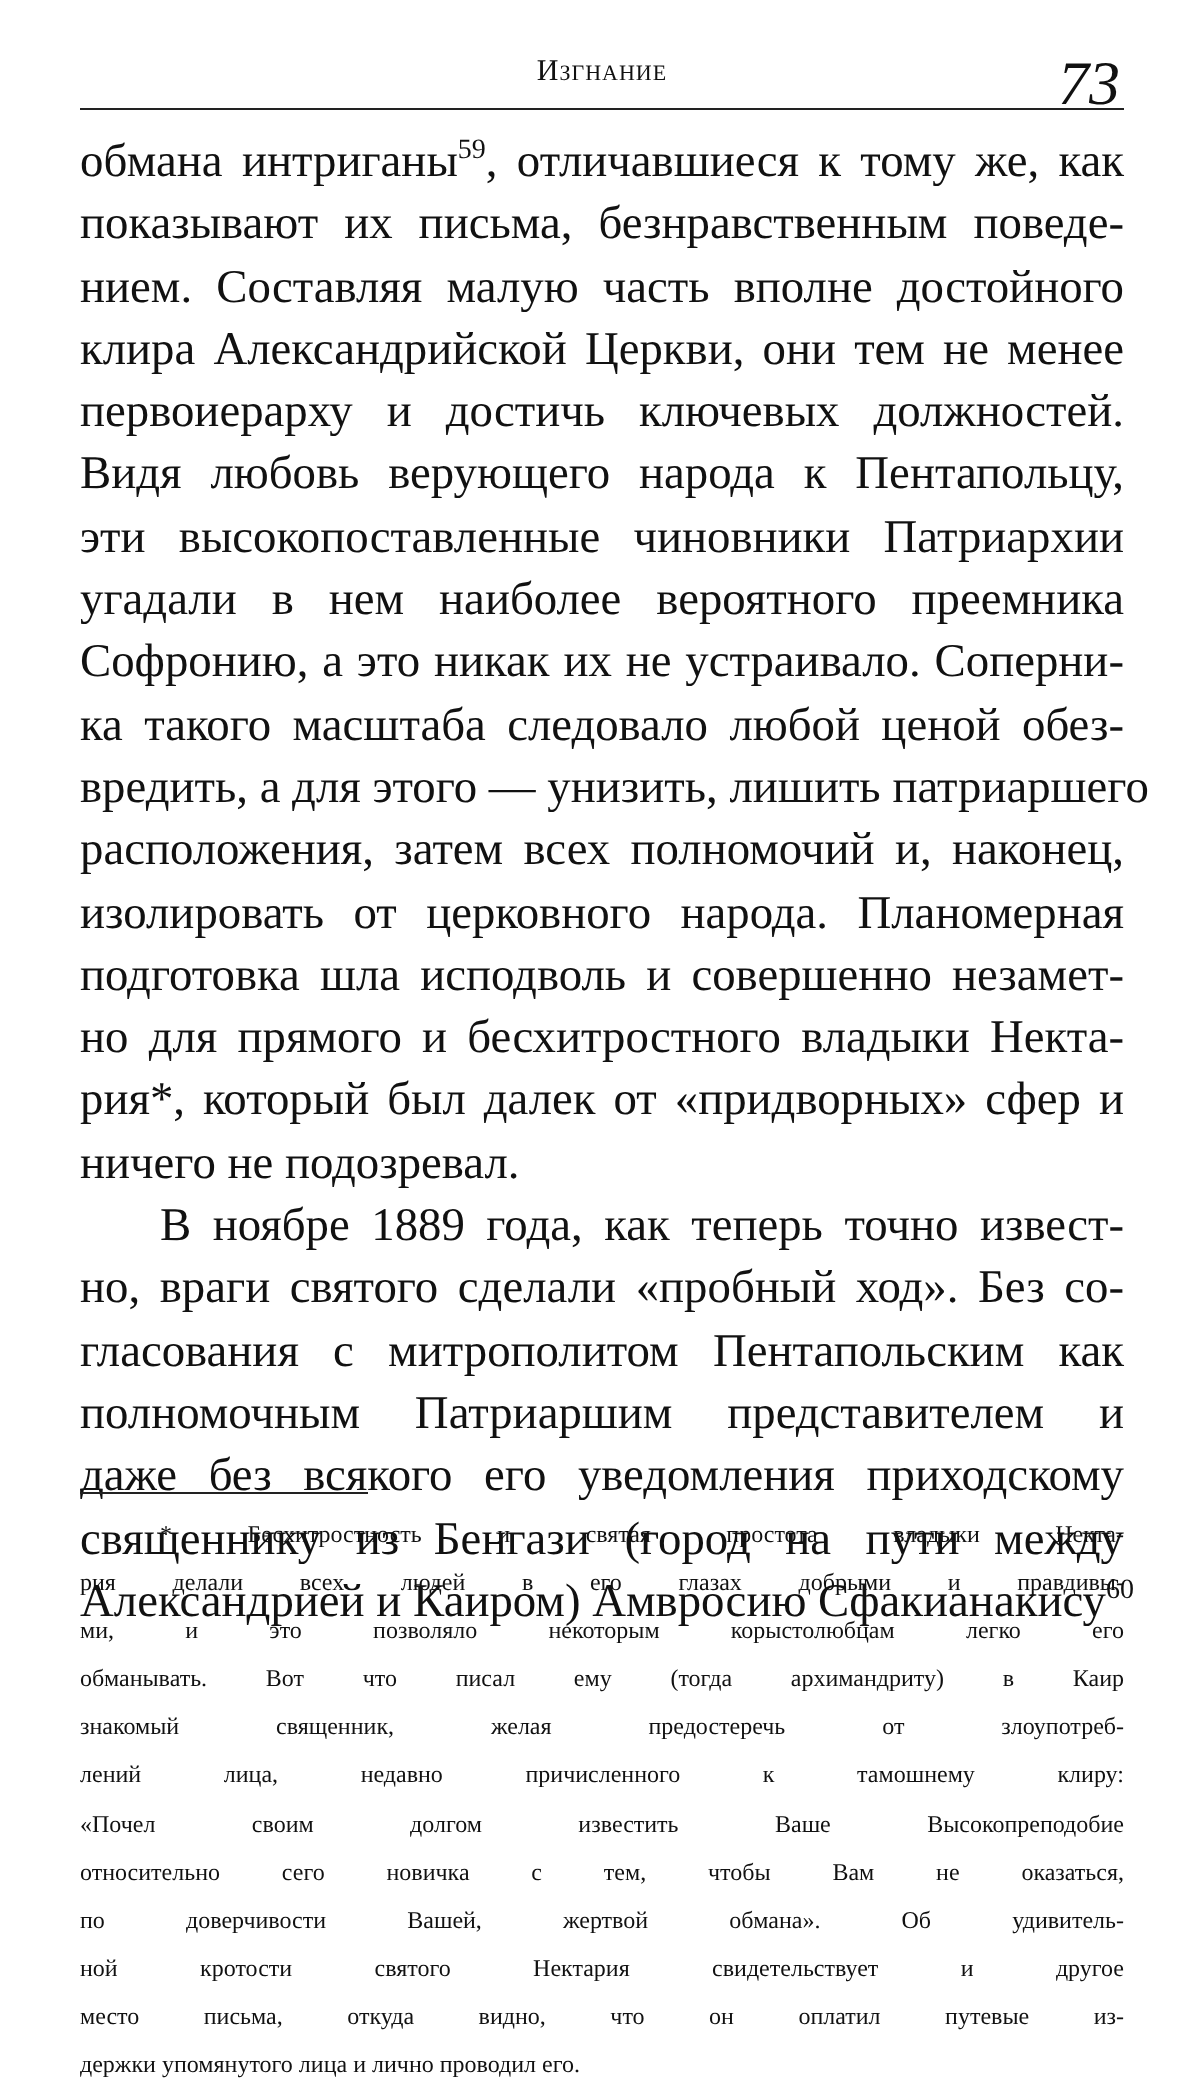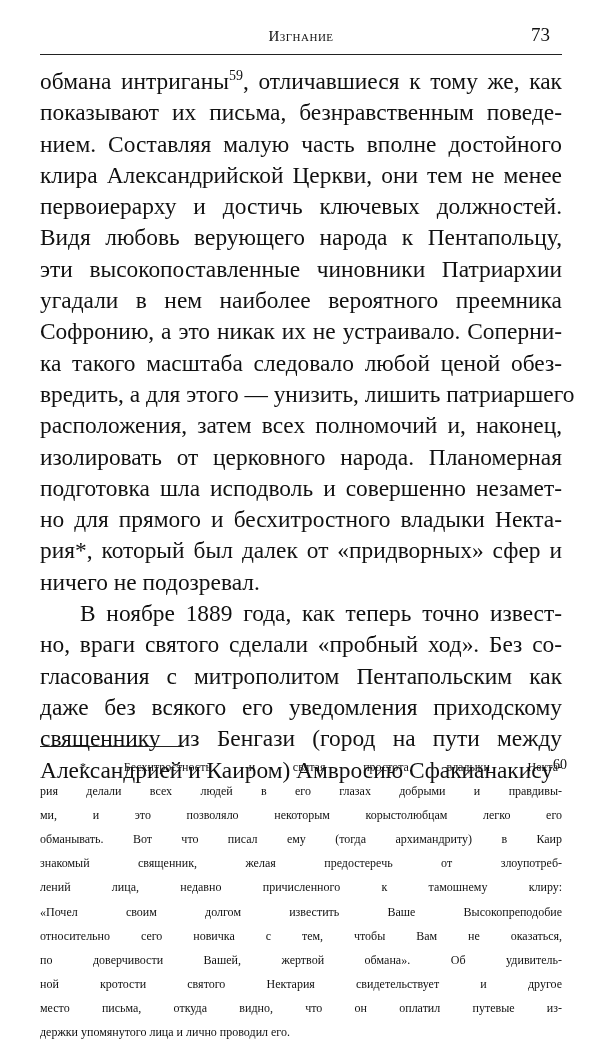--- a/index.html
+++ b/index.html
@@ -1,21 +1,21 @@
 <!DOCTYPE html>
 <html><head>
 <meta charset="utf-8">
 <style>
   html, body { margin: 0; padding: 0; background: #ffffff; }
   body { width: 600px; height: 1049px; position: relative; overflow: hidden; color: #111; }
   .page { position: absolute; left: 40px; top: 0; width: 522px; }
   .running-head { position: absolute; top: 26px; left: 0; width: 522px; height: 28px; border-bottom: 1.5px solid #222; }
   .rh-title { position: absolute; left: 0; right: 0; text-align: center; top: 2px;
     font-family: "Liberation Serif", serif; font-size: 15px; font-variant: small-caps; letter-spacing: 0.5px; }
-  .rh-page { position: absolute; right: 12px; top: -2px; font-family: "Liberation Serif", serif; font-size: 19px; }
+  .rh-page { position: absolute; right: 2px; top: -2px; font-family: "Liberation Serif", serif; font-size: 31px; font-style: italic; }
   .body-text { position: absolute; top: 66px; left: 0; width: 522px; }
   .line { font-family: "Liberation Serif", serif; font-size: 23.4px; line-height: 31.3px; height: 31.3px;
     white-space: nowrap; text-align: justify; text-align-last: justify; overflow: visible; }
   .line.last { text-align-last: left; }
   .line.indent { padding-left: 40px; }
   sup { font-size: 14px; line-height: 0; vertical-align: 9px; }
   .fn-rule { position: absolute; top: 746px; left: 0; width: 144px; border-top: 1.3px solid #222; }
   .footnote { position: absolute; top: 755px; left: 0; width: 522px; }
   .fline { font-family: "Liberation Serif", serif; font-size: 12px; line-height: 24.1px; height: 24.1px;
     white-space: nowrap; text-align: justify; text-align-last: justify; }
@@ -46,20 +46,21 @@
     <div class="line">вредить, а для этого — унизить, лишить патриаршего</div>
     <div class="line">расположения, затем всех полномочий и, наконец,</div>
     <div class="line">изолировать от церковного народа. Планомерная</div>
     <div class="line">подготовка шла исподволь и совершенно незамет-</div>
     <div class="line">но для прямого и бесхитростного владыки Некта-</div>
     <div class="line">рия*, который был далек от «придворных» сфер и</div>
     <div class="line last">ничего не подозревал.</div>
     <div class="line indent">В ноябре 1889 года, как теперь точно извест-</div>
     <div class="line">но, враги святого сделали «пробный ход». Без со-</div>
     <div class="line">гласования с митрополитом Пентапольским как</div>
+    <div class="line">полномочным Патриаршим представителем и</div>
     <div class="line">даже без всякого его уведомления приходскому</div>
     <div class="line">священнику из Бенгази (город на пути между</div>
     <div class="line last"><span>Александрией и Каиром) Амвросию Сфакианакису</span><sup>60</sup></div>
   </div>
 
   <div class="fn-rule"></div>
 
   <div class="footnote">
     <div class="fline indent">* Бесхитростность и святая простота владыки Некта-</div>
     <div class="fline">рия делали всех людей в его глазах добрыми и правдивы-</div>

